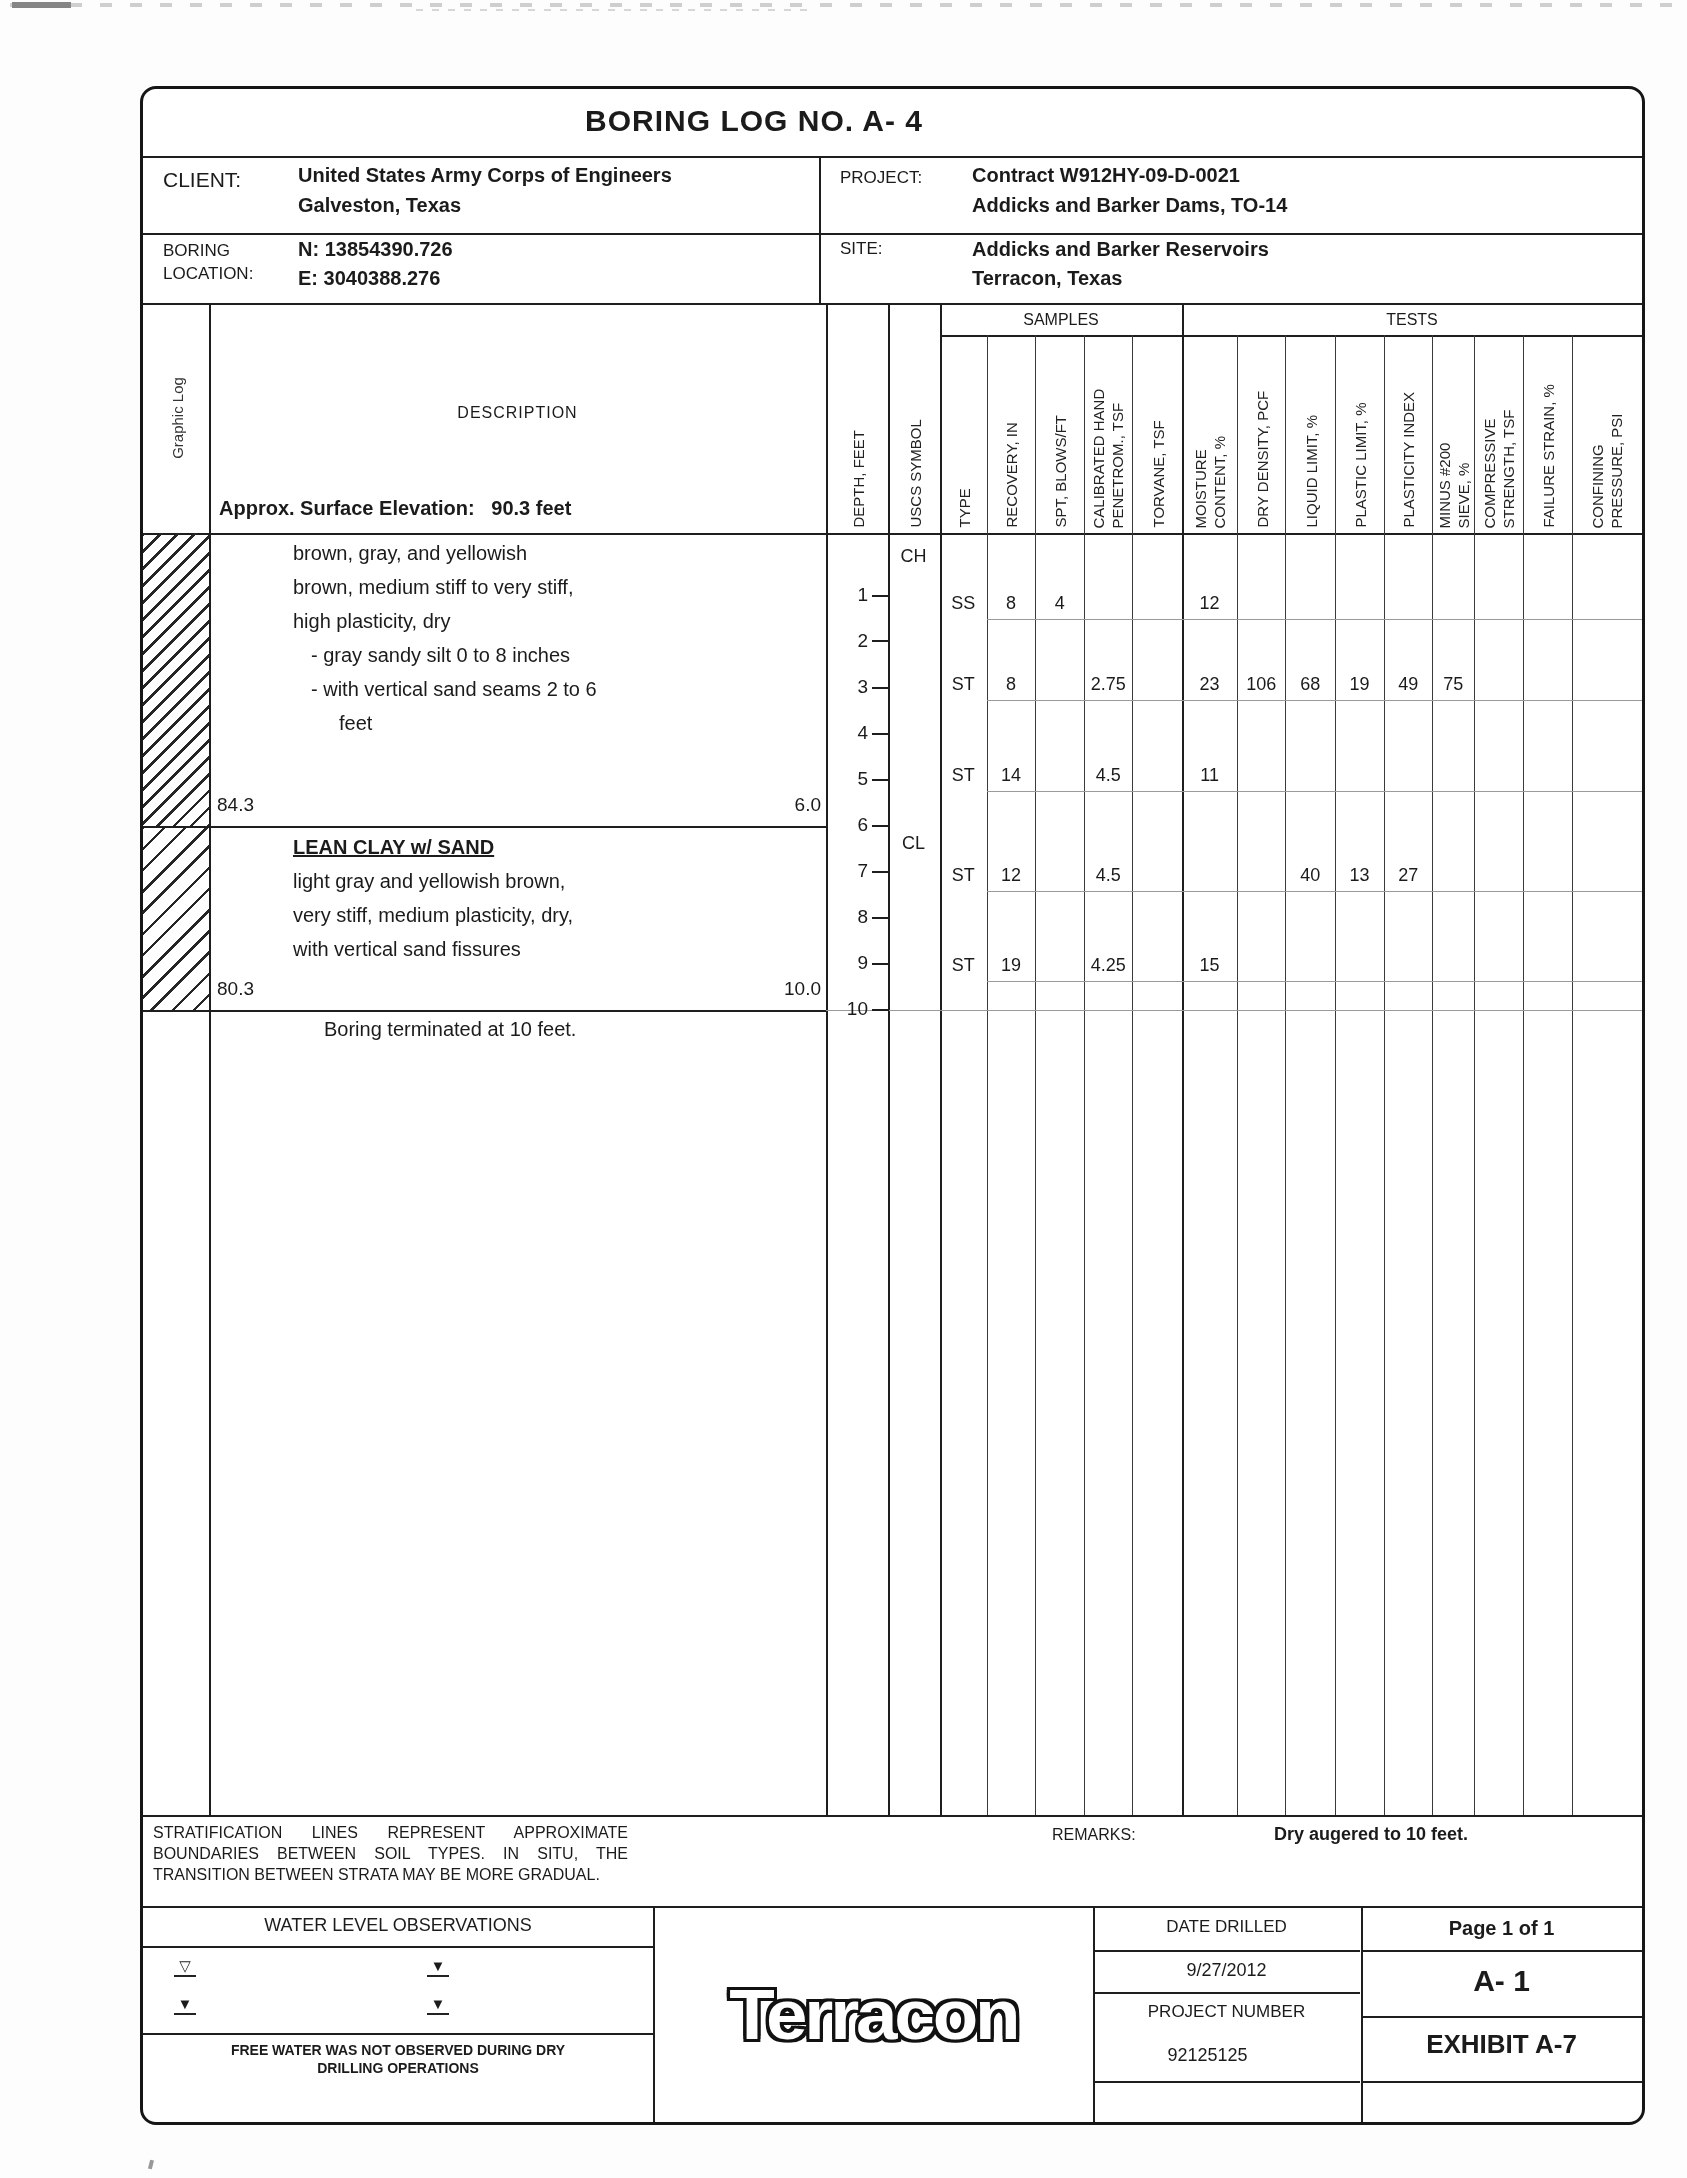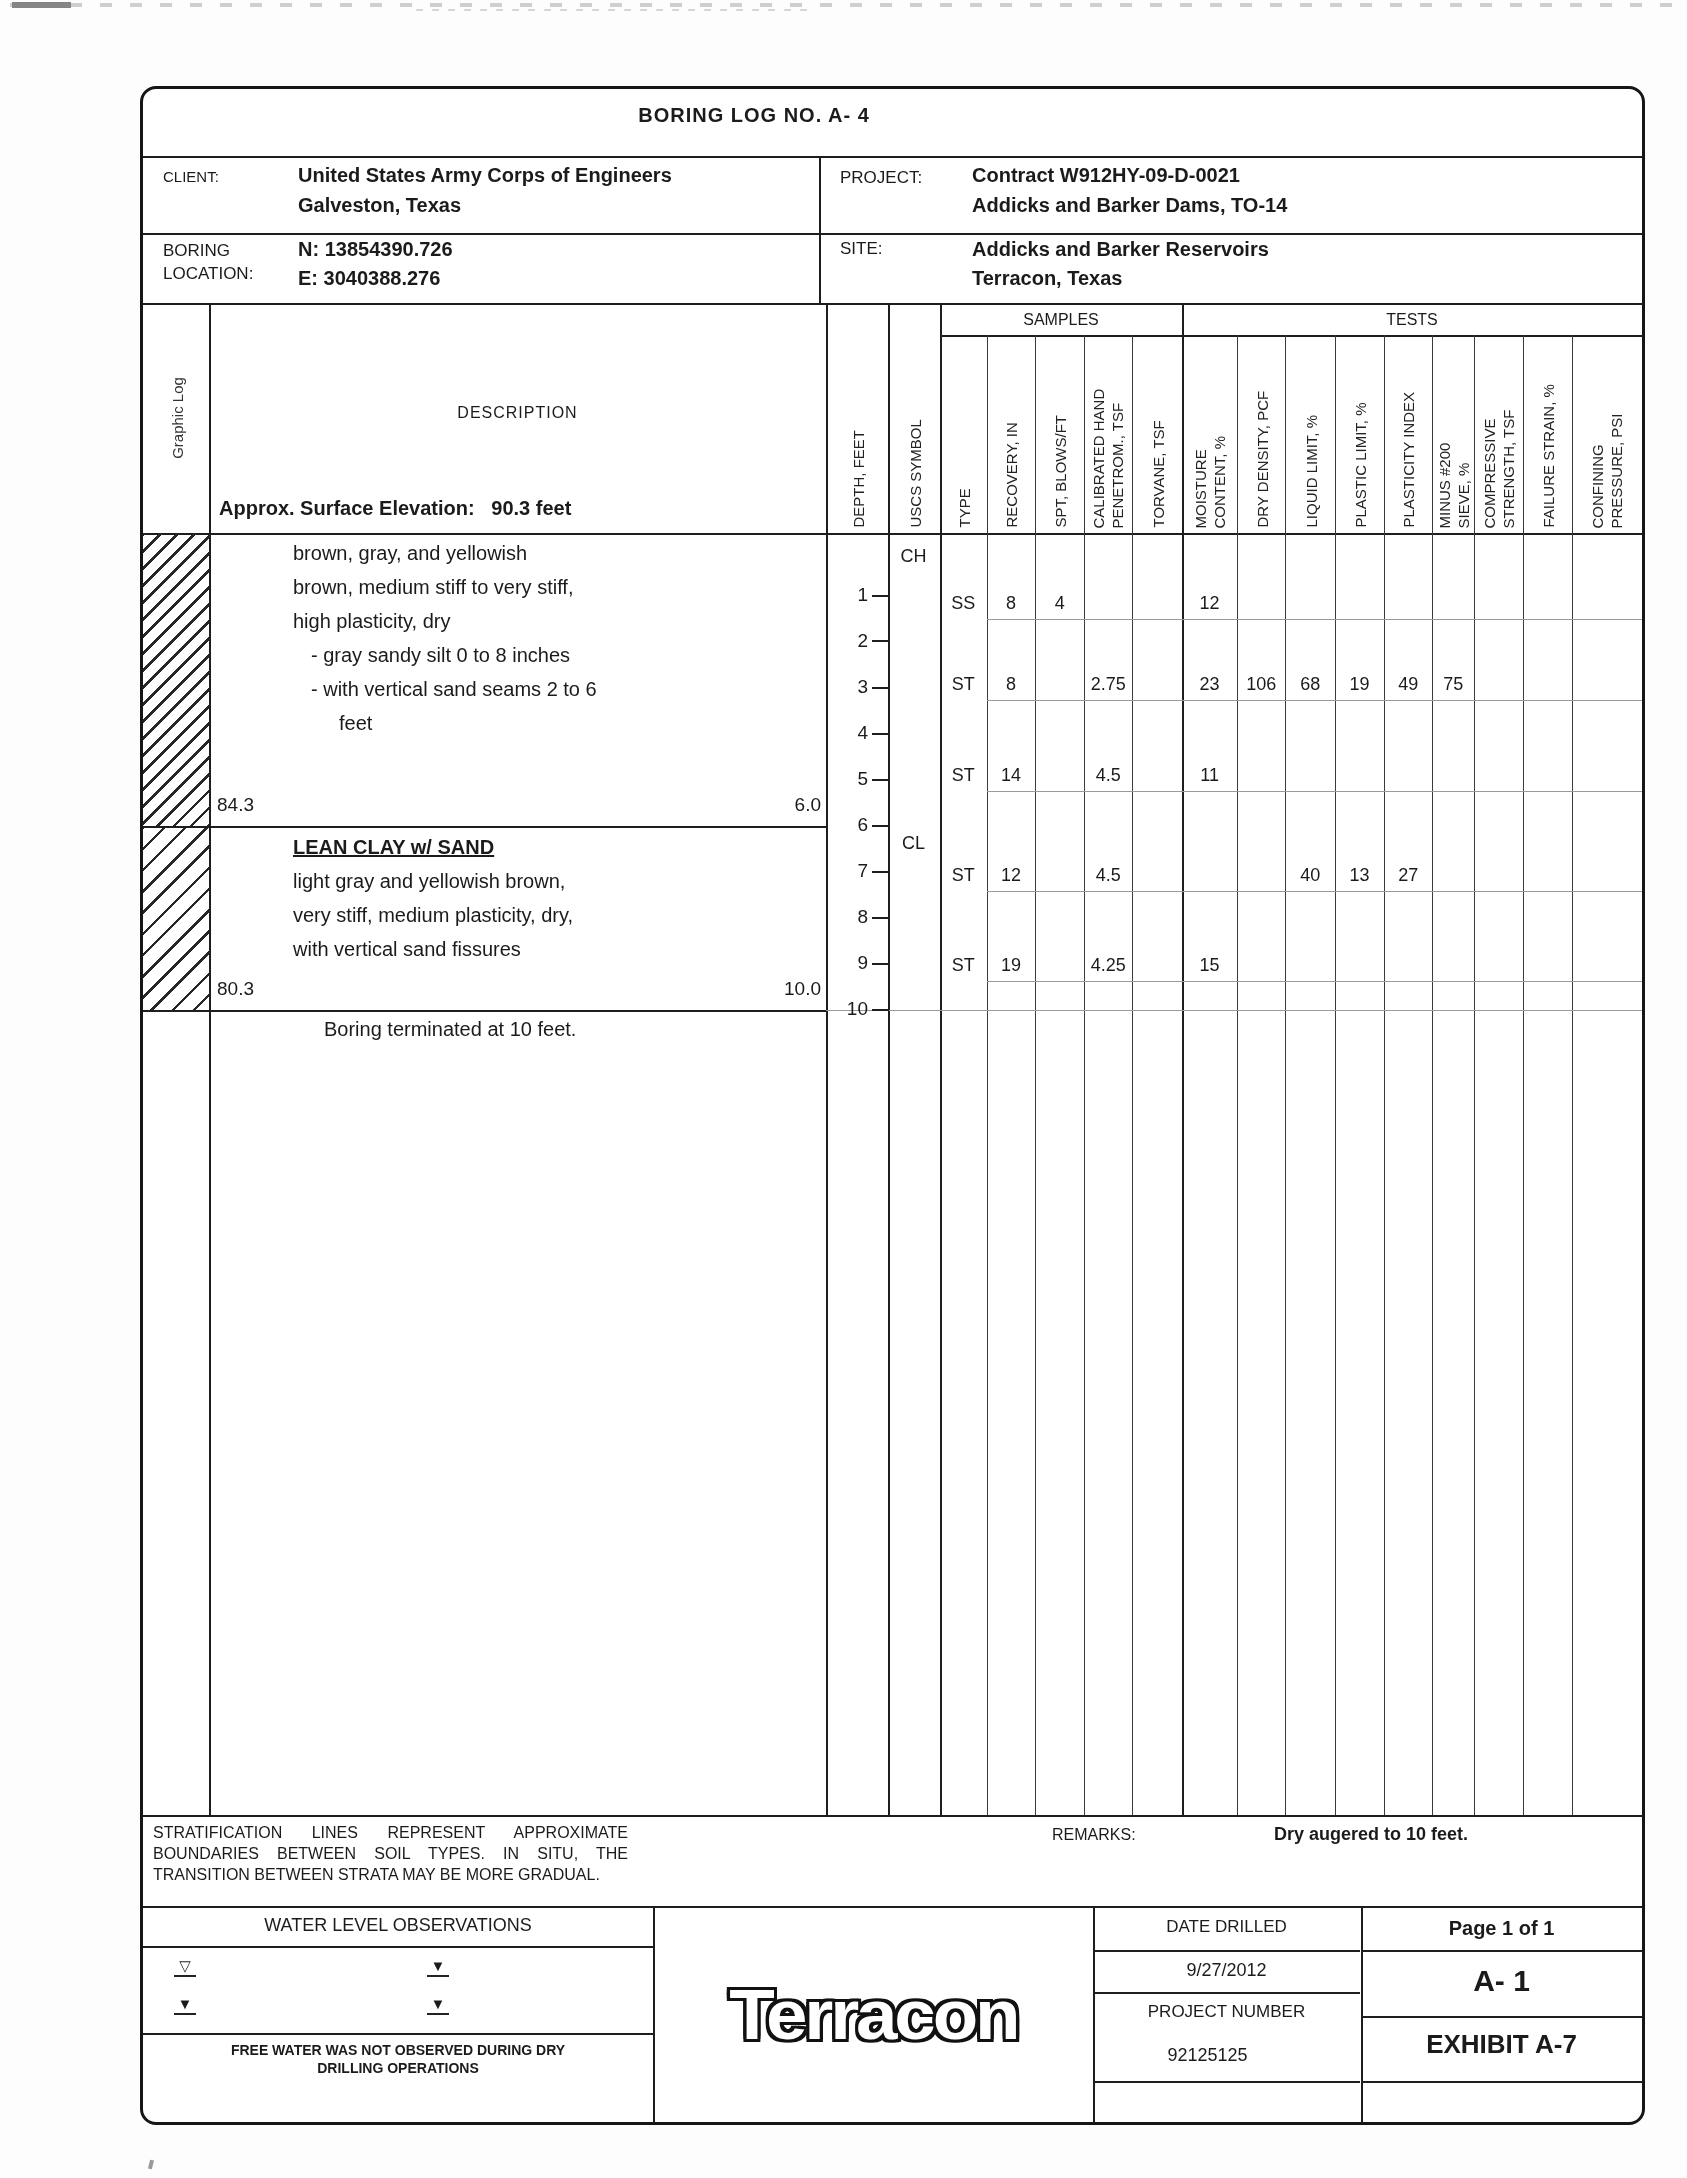--- a/index.html
+++ b/index.html
@@ -54,24 +54,24 @@
 
 <div class="page">
 
   <div class="art" style="left:10px;top:3px;width:1667px;height:4px;background:repeating-linear-gradient(90deg,#a0a0a0 0 12px,transparent 12px 30px);opacity:.5"></div>
   <div class="art" style="left:12px;top:2px;width:59px;height:6px;background:#858585"></div>
   <div class="art" style="left:416px;top:9px;width:396px;height:2px;background:repeating-linear-gradient(90deg,#bdbdbd 0 7px,transparent 7px 16px);opacity:.6"></div>
   <div class="art" style="left:149px;top:2160px;width:4px;height:9px;background:#999;transform:rotate(14deg)"></div>
 
   <div class="sheet">
 
-    <div class="t ctr b" style="left:0;top:15px;width:1222px;font-size:20px;letter-spacing:1px">BORING LOG NO.  A- 4</div>
+    <div class="t ctr b" style="left:0;top:15px;width:1222px;font-size:30px;letter-spacing:1px">BORING LOG NO.  A- 4</div>
     <div class="hl" style="left:0;top:67px;width:1499px"></div>
 
-    <div class="t" style="left:20px;top:79px;font-size:15px">CLIENT:</div>
+    <div class="t" style="left:20px;top:79px;font-size:21px">CLIENT:</div>
     <div class="t b" style="left:155px;top:75px;font-size:20px">United States Army Corps of Engineers</div>
     <div class="t b" style="left:155px;top:105px;font-size:20px">Galveston, Texas</div>
     <div class="vl" style="left:676px;top:67px;height:147px"></div>
     <div class="t" style="left:697px;top:79px;font-size:17px">PROJECT:</div>
     <div class="t b" style="left:829px;top:75px;font-size:20px">Contract W912HY-09-D-0021</div>
     <div class="t b" style="left:829px;top:105px;font-size:20px">Addicks and Barker Dams, TO-14</div>
     <div class="hl" style="left:0;top:144px;width:1499px"></div>
 
     <div class="t pre" style="left:20px;top:150px;font-size:17px;line-height:23px">BORING
 LOCATION:</div>

